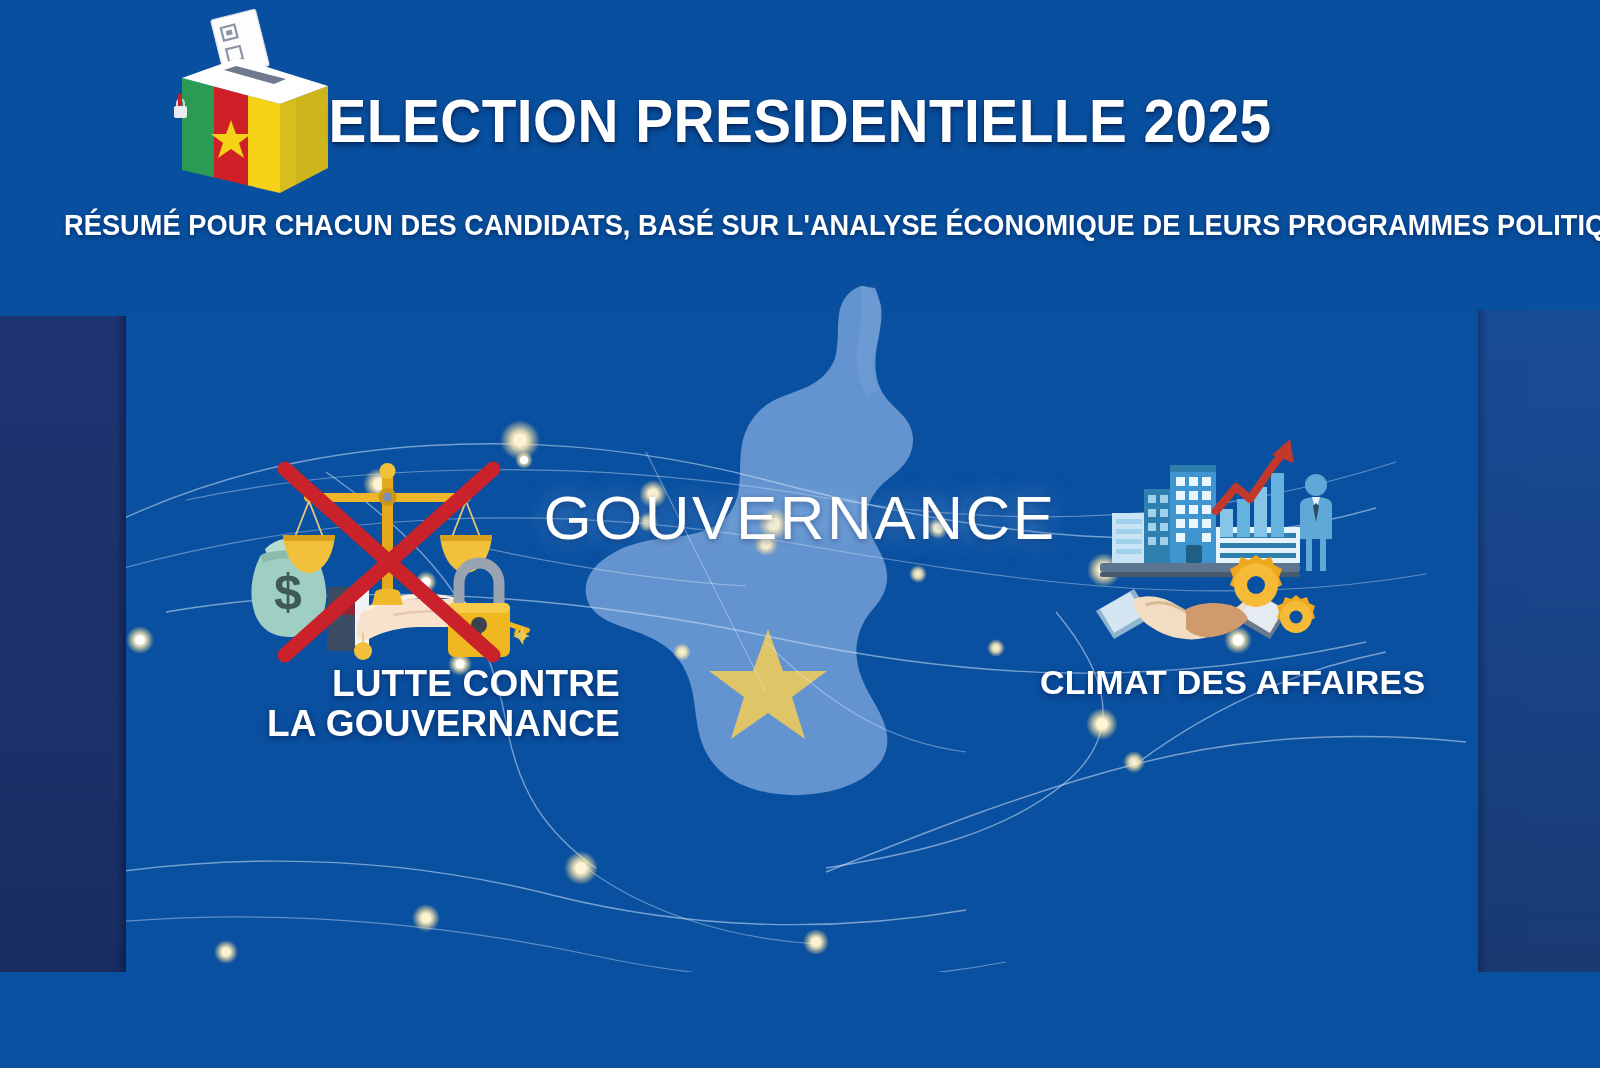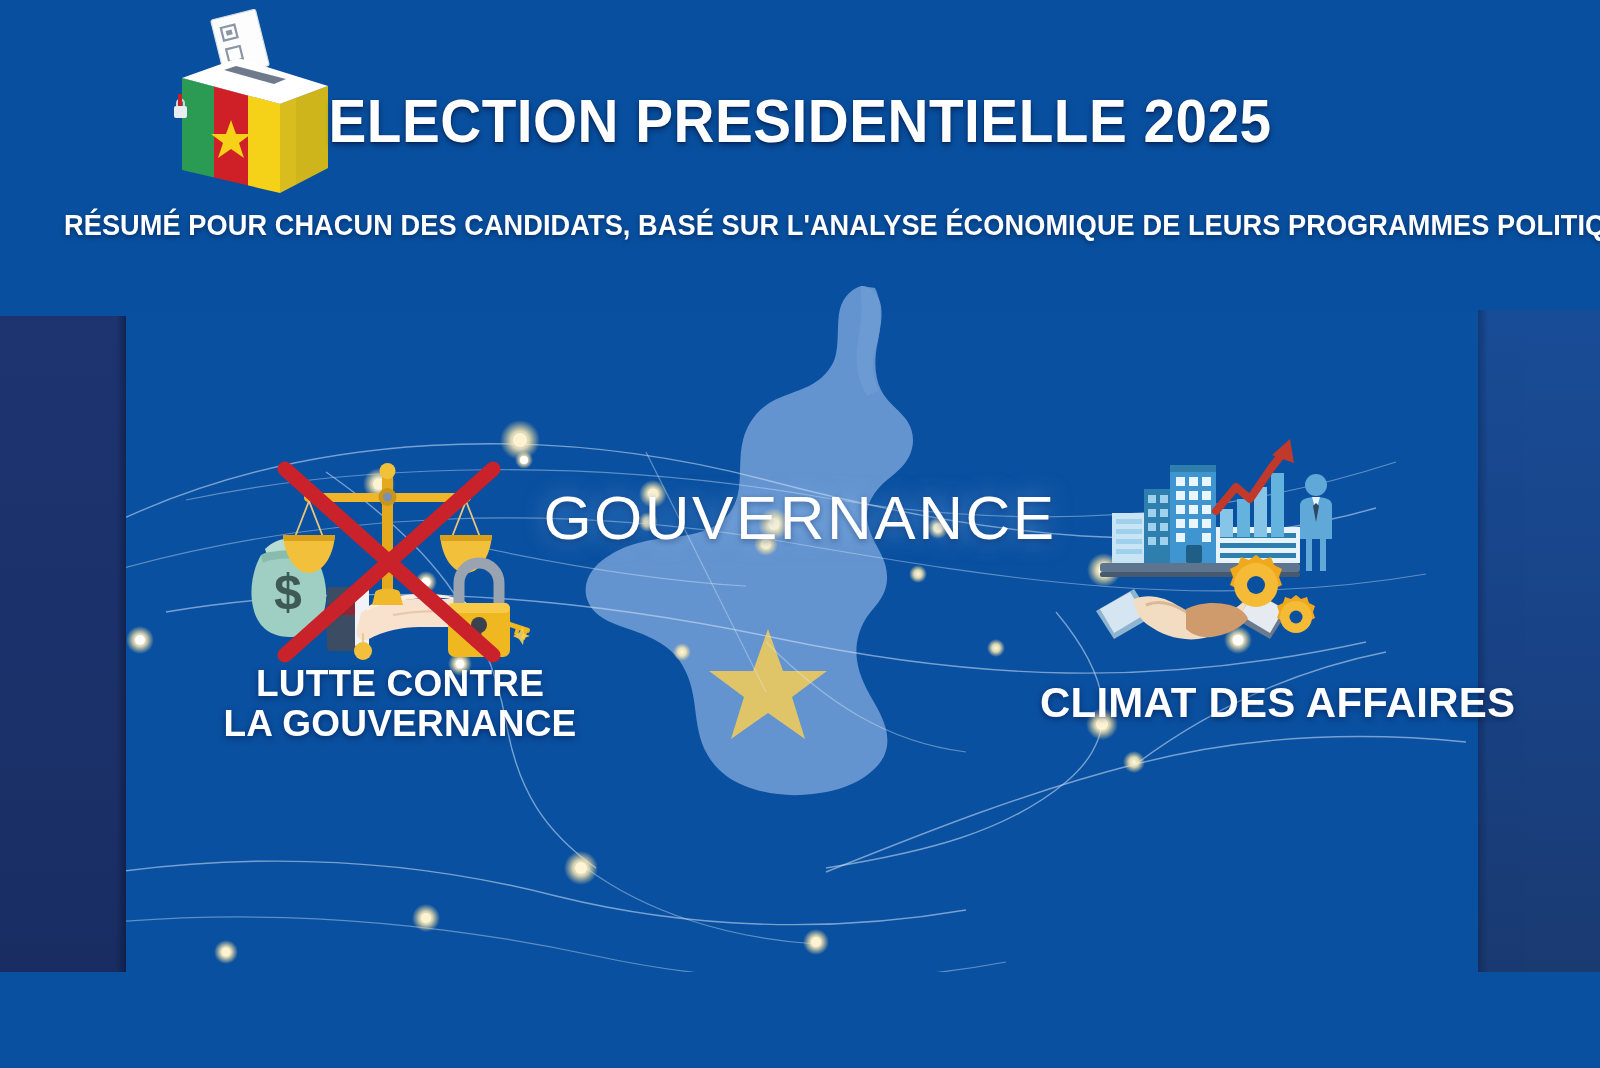--- a/index.html
+++ b/index.html
@@ -182,25 +182,25 @@
   .label-left {
     left: 180px;
     top: 664px;
     width: 440px;
     text-align: center;
     font-size: 37px;
     letter-spacing: .2px;
   }
   .label-right {
     left: 1040px;
-    top: 680px;
-    font-size: 42px;
+    top: 664px;
+    font-size: 34px;
     letter-spacing: .2px;
   }
-  .lbl-line { display: block; }
+  .lbl-line { display: block; text-align: right; }
 </style>
 </head>
 <body>
 
 <div id="stage">
 
   <div class="bg-base"></div>
   <div class="screen"></div>
   <div class="panel-left"></div>
   <div class="panel-right"></div>

